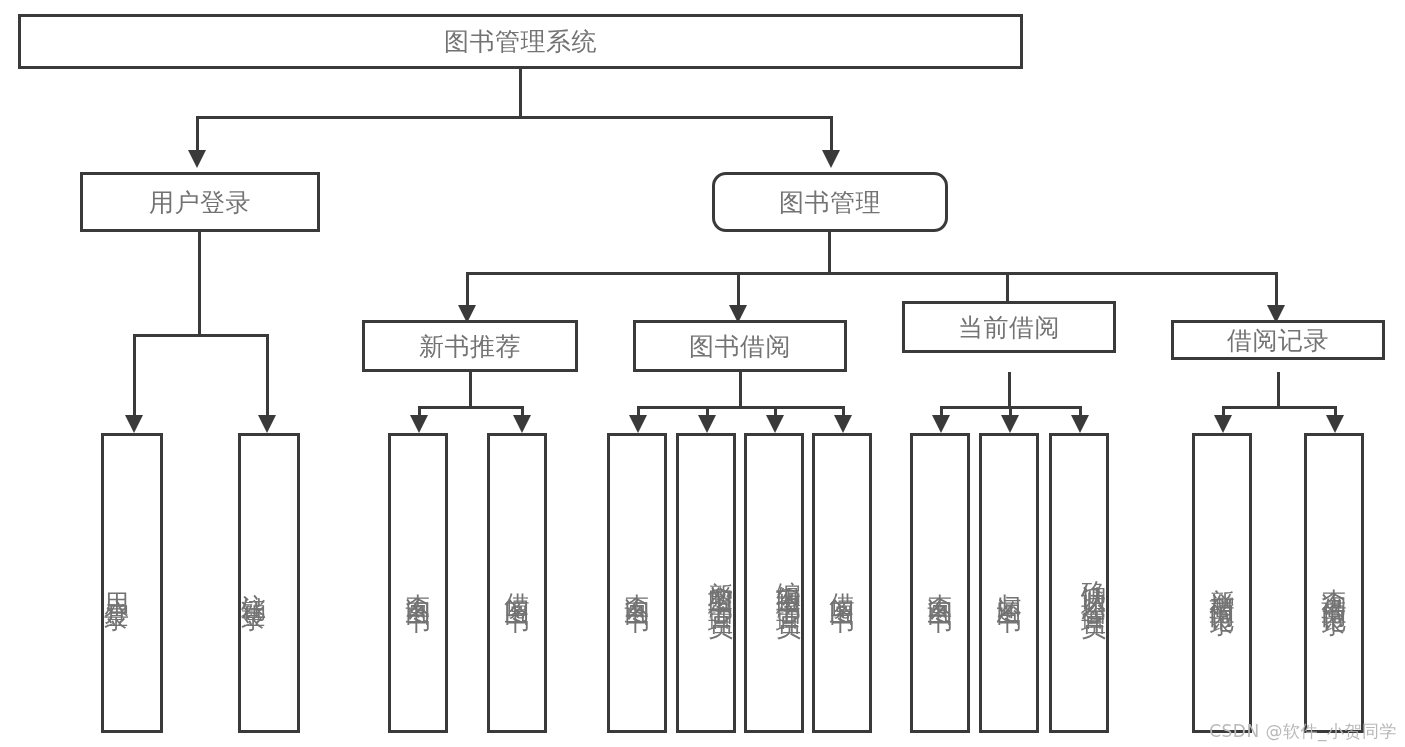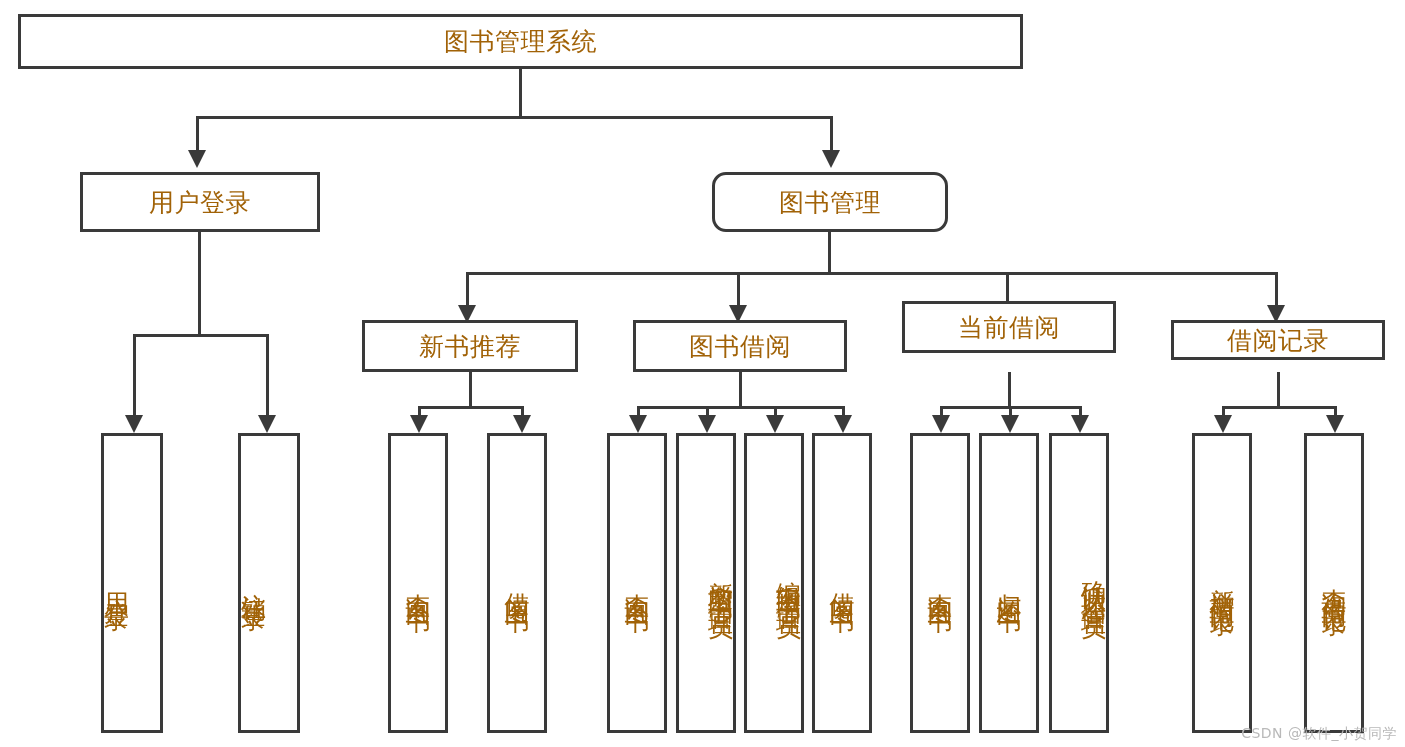--- a/index.html
+++ b/index.html
@@ -18,21 +18,21 @@
     overflow: hidden;
   }
   .node {
     position: absolute;
     box-sizing: border-box;
     border: 3px solid #3a3a3a;
     background: #ffffff;
     display: flex;
     align-items: center;
     justify-content: center;
-    color: #a16207;
+    color: #737373;
     line-height: 1.0;
     white-space: pre;
   }
   .node.horiz {
     font-size: 25px;
     letter-spacing: 0.5px;
   }
   .node.vert {
     writing-mode: vertical-rl;
     text-orientation: upright;
@@ -58,21 +58,21 @@
     height: 0;
     border-left: 9px solid transparent;
     border-right: 9px solid transparent;
     border-top: 18px solid #3a3a3a;
   }
 
   #watermark {
     position: absolute;
     right: 8px;
     bottom: 4px;
-    font-size: 14px;
+    font-size: 17px;
     color: #b9b9b9;
     letter-spacing: 0.5px;
     white-space: pre;
   }
 </style>
 </head>
 <body>
 
 <div id="canvas">
 

